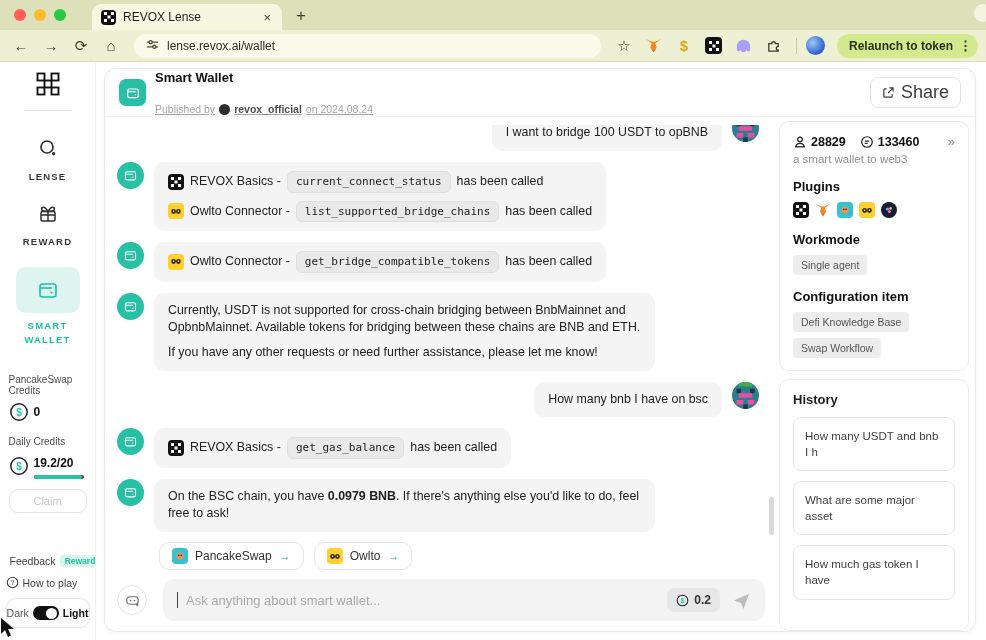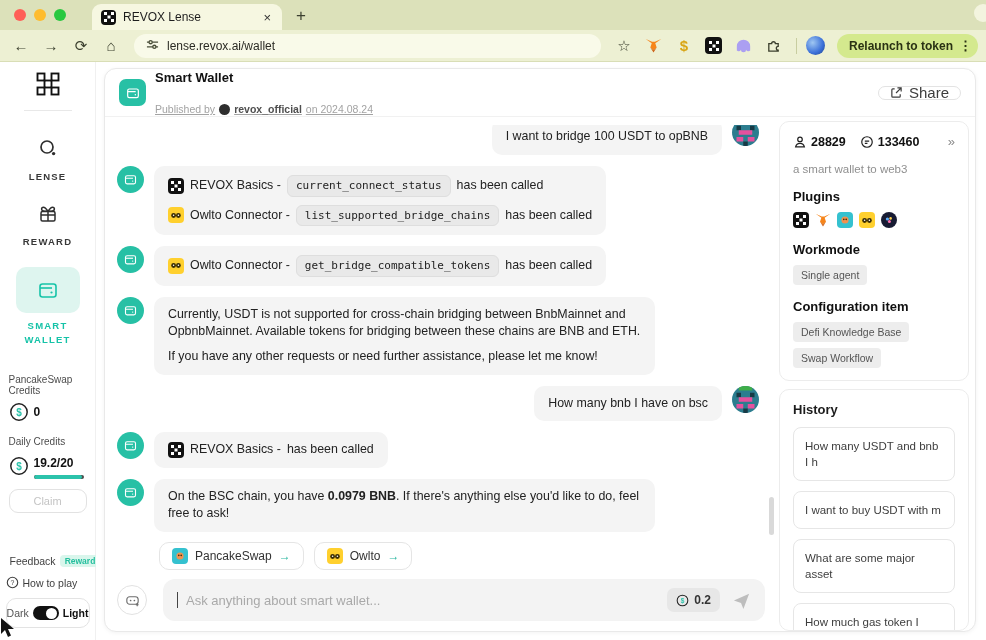--- a/index.html
+++ b/index.html
@@ -62,21 +62,21 @@
 
   
   .main { flex:1; padding:6px 10px 8px 8px; background:#fff; min-width:0; }
   .card { width:100%; height:100%; border:1px solid #e9e9e9; border-radius:12px; box-shadow:0 1px 4px rgba(0,0,0,.05); display:flex; flex-direction:column; overflow:hidden; background:#fff; }
   .card-header { height:48px; flex:none; display:flex; align-items:center; gap:9px; padding:0 14px; border-bottom:1px solid #f1f1f1; }
   .app-badge { width:27px; height:27px; border-radius:7px; background:#27c0a5; display:flex; align-items:center; justify-content:center; flex:none; }
   .hd-title { font-size:13px; font-weight:700; color:#111; }
   .hd-sub { font-size:10.5px; color:#a3a3a3; display:flex; align-items:flex-end; gap:4px; margin-top:18px;text-decoration:underline; }
   .pub-avatar { width:11px; height:11px; border-radius:50%; background:#2e2e2e; display:inline-block; }
   .pub-name { color:#4f4f4f; font-weight:600; }
-  .share-btn { margin-left:auto; height:14px; border:1px solid #e3e3e3; background:#fff; border-radius:8px; display:flex; align-items:center; gap:6px; padding:0 11px; font-size:15px; color:#3d3d3d; font-family:"Liberation Sans",sans-serif; }
+  .share-btn { margin-left:auto; height:31px; border:1px solid #e3e3e3; background:#fff; border-radius:8px; display:flex; align-items:center; gap:6px; padding:0 11px; font-size:18px; color:#3d3d3d; font-family:"Liberation Sans",sans-serif; }
 
   .card-body { flex:1; display:flex; min-height:0; }
 
   
   .chat-col { flex:1; min-width:0; display:flex; flex-direction:column; padding:8px 10px 10px 12px; position:relative; }
   .messages { flex:1; min-height:0; overflow:hidden; display:flex; flex-direction:column; justify-content:flex-end; gap:11px; padding-right:6px; }
   .msg { display:flex; gap:10px; align-items:flex-start; }
   .msg.user { justify-content:flex-end; }
   .avatar { width:27px; height:27px; border-radius:50%; flex:none; overflow:hidden; }
   .avatar.bot { background:#27c0a5; display:flex; align-items:center; justify-content:center; }
@@ -103,21 +103,21 @@
   .send-btn { background:none; border:none; display:flex; align-items:center; padding:2px 4px; }
 
   
   .right-col { width:200px; flex:none; display:flex; flex-direction:column; gap:8px; padding:4px 6px 0 4px; }
   .panel-card { border:1px solid #ececec; border-radius:10px; background:#fff; padding:12px 13px; }
   .panel-card.info { flex:none; }
   .panel-card.history { flex:1; min-height:0; overflow:hidden; }
   .stats-row { display:flex; align-items:center; gap:6px; }
   .stat { display:flex; align-items:center; gap:4px; font-size:12.5px; font-weight:700; color:#111; }
   .collapse { margin-left:auto; color:#8b8b8b; font-size:13px; }
-  .desc { font-size:11.5px; color:#8f8f8f; margin-top:14px; }
+  .desc { font-size:11.5px; color:#8f8f8f; margin-top:4px; }
   .p-head { font-size:13px; font-weight:700; color:#101010; margin-top:14px; margin-bottom:8px; }
   .plugin-row { display:flex; gap:6px; }
   .chip { display:inline-block; background:#ededed; border-radius:4px; padding:4px 8px; font-size:10.5px; color:#555; }
   .chip-col { display:flex; flex-direction:column; align-items:flex-start; gap:6px; }
   .hist-title { font-size:13px; font-weight:700; margin-bottom:10px; }
   .hist-item { border:1px solid #e6e6e6; border-radius:8px; padding:10px 11px; font-size:11.5px; color:#3e3e3e; margin-bottom:10px; line-height:1.4; }
 
   .cursor { position:fixed; left:0px; bottom:2px; }
 </style>
 </head>
@@ -439,20 +439,21 @@
                     <span class="plug-ic" style="background:#111;">
                       <svg width="10" height="10" viewBox="0 0 10 10">
                         <rect width="3" height="3" fill="#fff"></rect>
                         <rect x="7" width="3" height="3" fill="#fff"></rect>
                         <rect x="3.5" y="3.5" width="3" height="3" fill="#fff"></rect>
                         <rect y="7" width="3" height="3" fill="#fff"></rect>
                         <rect x="7" y="7" width="3" height="3" fill="#fff"></rect>
                       </svg>
                     </span>
                     <span>REVOX Basics -</span>
+                    <span class="func-chip">get_gas_balance</span>
                     <span>has been called</span>
                   </div>
                 </div>
               </div>
               <div class="msg bot">
                 <span class="avatar bot">
                   <svg width="15" height="15" viewBox="0 0 24 24" fill="none" stroke="#fff" stroke-width="1.8">
                     <rect x="4" y="6" width="16" height="13" rx="2.5"></rect>
                     <path d="M4 10h12"></path>
                     <circle cx="15.5" cy="14.5" r="1.1" fill="#fff" stroke="none"></circle>
@@ -582,21 +583,20 @@
             <div class="p-head">Configuration item</div>
             <div class="chip-col" id="config-root">
                 <span class="chip">Defi Knowledge Base</span>
                 <span class="chip">Swap Workflow</span>
               </div>
           </div>
           <div class="panel-card history">
             <div class="hist-title">History</div>
             <div id="history-root">
                 <div class="hist-item">How many USDT and bnb I h</div>
-                <div class="hist-item">I want to buy USDT with m</div>
                 <div class="hist-item">What are some major asset</div>
                 <div class="hist-item">How much gas token I have</div>
               </div>
           </div>
         </div>
       </div>
 
     </div>
   </div>
 </div>

